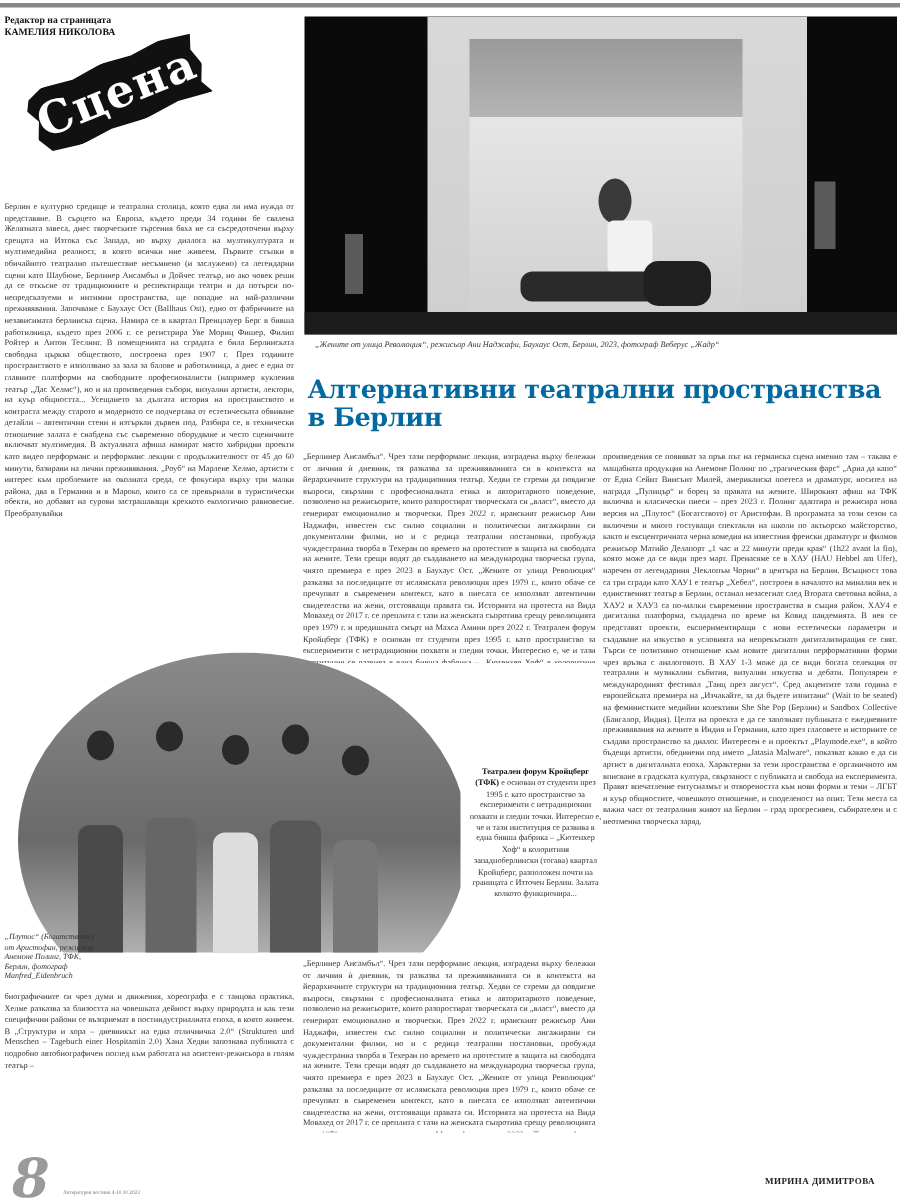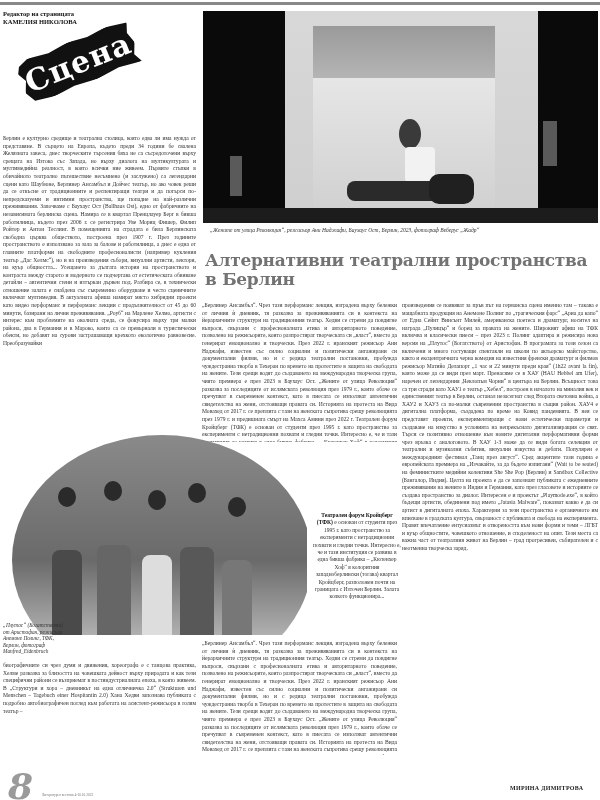--- a/index.html
+++ b/index.html
@@ -18,21 +18,21 @@
   .p1-ceiling{position:absolute;left:28px;top:15px;width:182px;height:52px;background:linear-gradient(#9a9a9a,#b4b4b4);}
   .p1-wall{position:absolute;left:28px;top:67px;width:182px;height:135px;background:linear-gradient(#e6e6e6,#d0d0d0);}
   .p1-floor{position:absolute;left:0;top:197px;width:395px;height:15px;background:#1c1c1c;}
   .p1-figure{position:absolute;left:188px;top:108px;width:52px;height:90px;}
   .p1-head{position:absolute;left:8px;top:0;width:22px;height:30px;border-radius:50%;background:#3a3a3a;}
   .p1-body{position:absolute;left:14px;top:28px;width:30px;height:35px;background:#f2f2f2;border-radius:4px;}
   .p1-legs{position:absolute;left:-44px;top:62px;width:110px;height:20px;background:#2a2a2a;border-radius:8px;}
   .p1-legs2{position:absolute;left:38px;top:55px;width:45px;height:30px;background:#202020;border-radius:10px;}
   .p1-poster{position:absolute;background:#5a5a5a;}
   .caption1{position:absolute;left:210px;top:227px;width:388px;font-size:5.5px;font-style:italic;color:#333;white-space:nowrap;overflow:hidden;}
-  .headline{position:absolute;left:205px;top:251px;width:395px;font-family:"DejaVu Serif",serif;font-weight:bold;font-size:17px;line-height:19px;color:#737373;letter-spacing:-0.3px;}
+  .headline{position:absolute;left:205px;top:251px;width:395px;font-family:"DejaVu Serif",serif;font-weight:bold;font-size:17px;line-height:19px;color:#0369a1;letter-spacing:-0.3px;}
   .photo2{position:absolute;left:2px;top:435px;width:305px;height:200px;overflow:hidden;}
   .p2-oval{position:absolute;left:10px;top:0;width:300px;height:250px;border-radius:50%;background:linear-gradient(#8a8a8a,#6a6a6a 50%,#bbb 85%);overflow:hidden;}
   .p2-fig{position:absolute;bottom:0;background:#555;border-radius:8px 8px 0 0;}
   .p2-head{position:absolute;border-radius:50%;background:#2a2a2a;}
   .caption2{position:absolute;left:3px;top:622px;width:66px;font-size:5.3px;font-style:italic;line-height:6.5px;color:#333;}
   .sidebox{position:absolute;left:313px;top:512px;width:88px;font-size:5.5px;line-height:7.4px;text-align:center;color:#333;}
   .sidebox b{color:#111;}
   .pagenum{position:absolute;left:8px;top:768px;font-family:"DejaVu Serif",serif;font-style:italic;font-size:36px;line-height:36px;color:#9a9a9a;font-weight:bold;}
   .footer{position:absolute;left:42px;top:793px;font-size:3.5px;color:#777;}
   .author{position:absolute;left:510px;top:785px;font-size:6px;font-weight:bold;color:#222;letter-spacing:0.3px;}

